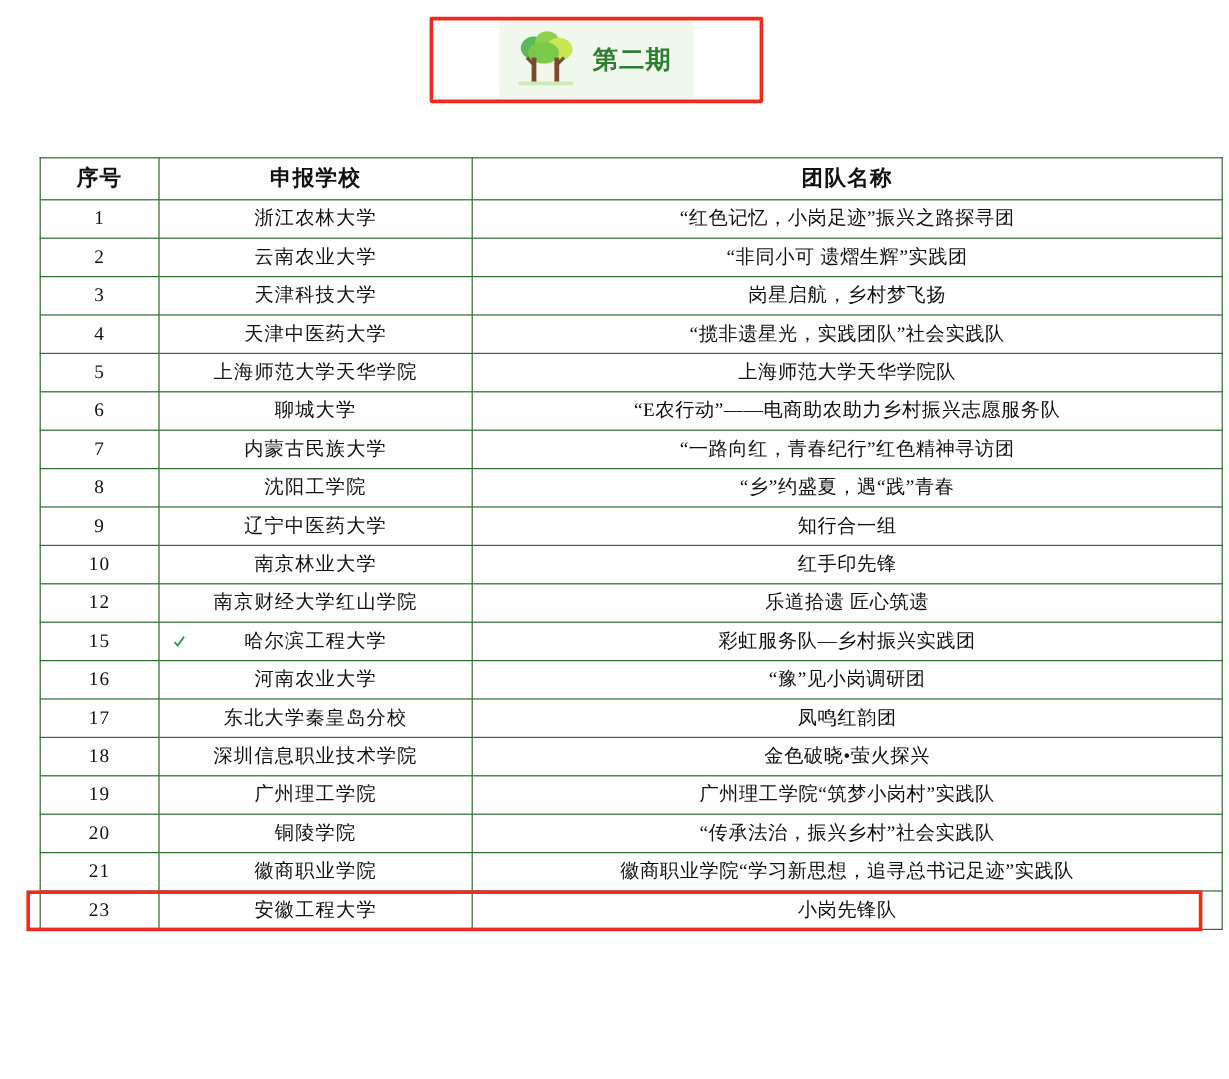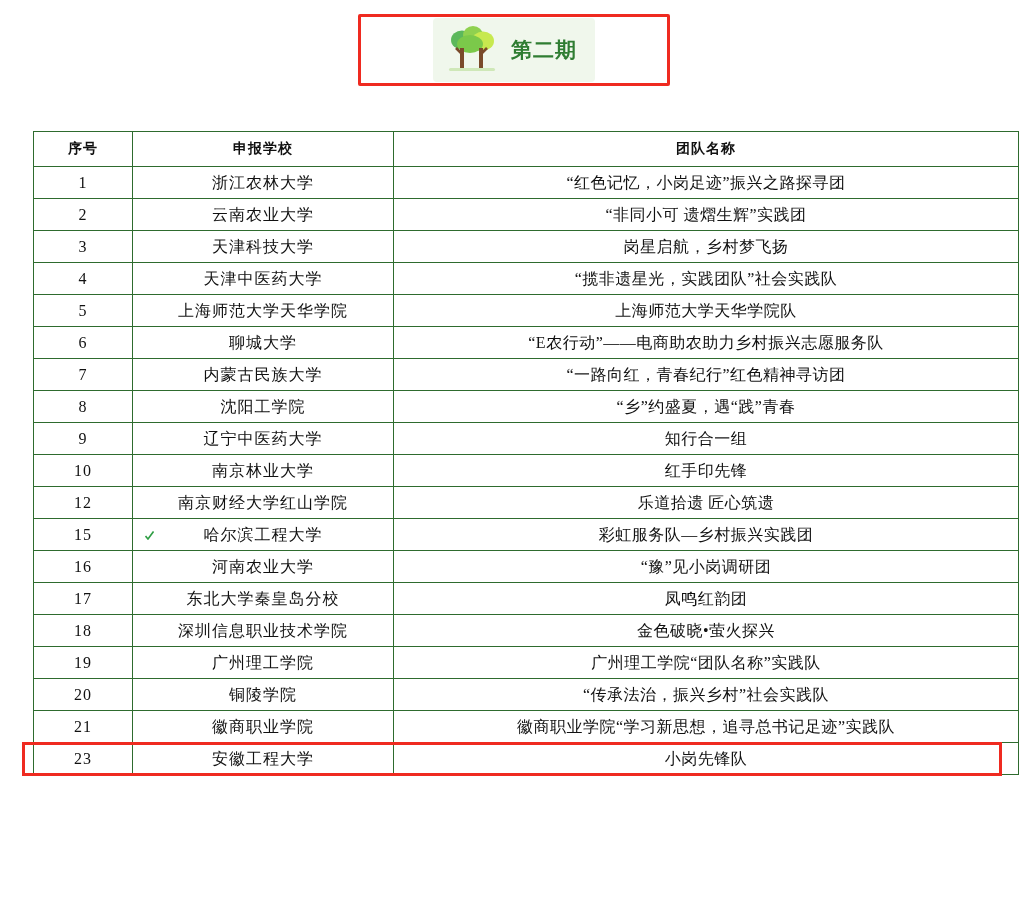--- a/index.html
+++ b/index.html
@@ -19,21 +19,21 @@
     position: relative;
     width: 1024px;
     height: 899px;
   }
 
   
   .banner-wrap {
     position: absolute;
     left: 358px;
     top: 14px;
-    width: 312px;
+    width: 278px;
     height: 72px;
     border: 3px solid #ef2a20;
     box-sizing: border-box;
     border-radius: 2px;
     background: #ffffff;
   }
   .banner-inner {
     position: absolute;
     left: 50%;
     top: 50%;
@@ -80,21 +80,21 @@
     height: 31px;
     line-height: 1.1;
     padding: 0 4px;
     font-size: 16px;
     white-space: nowrap;
     overflow: hidden;
   }
   table.listing thead th {
     height: 34px;
     font-weight: bold;
-    font-size: 14px;
+    font-size: 18px;
     letter-spacing: 1px;
   }
   .col-no { width: 90px; }
   .col-school { width: 252px; }
   .col-team { width: 616px; }
 
   td.cell-no {
     font-family: "Liberation Serif", "DejaVu Serif", serif;
     font-size: 15px;
     letter-spacing: 1px;
@@ -228,21 +228,21 @@
             <td class="cell-team col-team">凤鸣红韵团</td>
           </tr>
           <tr>
             <td class="cell-no col-no">18</td>
             <td class="cell-school col-school">深圳信息职业技术学院</td>
             <td class="cell-team col-team">金色破晓•萤火探兴</td>
           </tr>
           <tr>
             <td class="cell-no col-no">19</td>
             <td class="cell-school col-school">广州理工学院</td>
-            <td class="cell-team col-team">广州理工学院“团队名称”实践队</td>
+            <td class="cell-team col-team">广州理工学院“筑梦小岗村”实践队</td>
           </tr>
           <tr>
             <td class="cell-no col-no">20</td>
             <td class="cell-school col-school">铜陵学院</td>
             <td class="cell-team col-team">“传承法治，振兴乡村”社会实践队</td>
           </tr>
           <tr>
             <td class="cell-no col-no">21</td>
             <td class="cell-school col-school">徽商职业学院</td>
             <td class="cell-team col-team">徽商职业学院“学习新思想，追寻总书记足迹”实践队</td>

